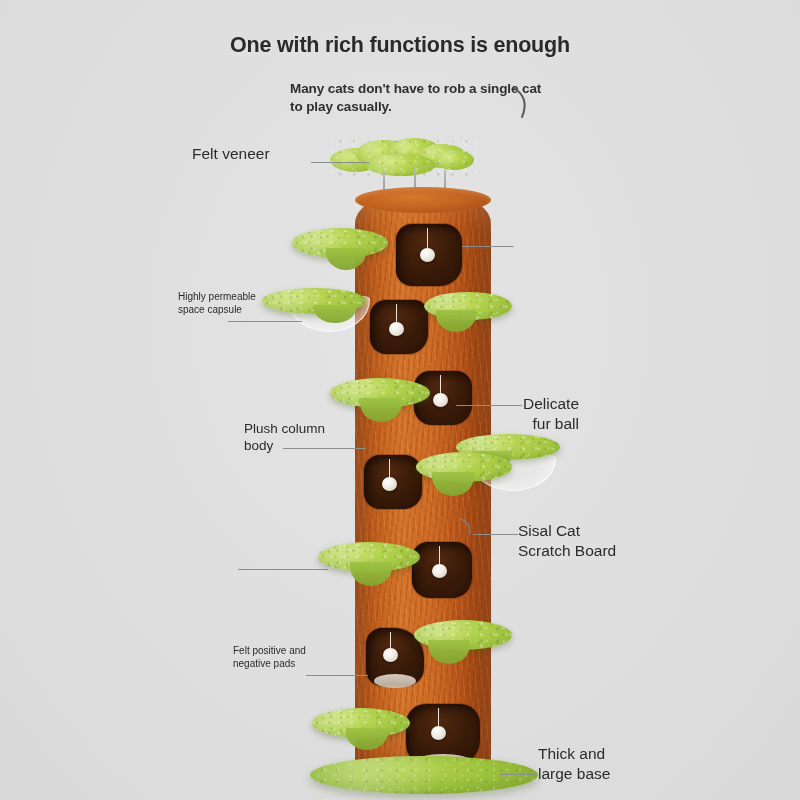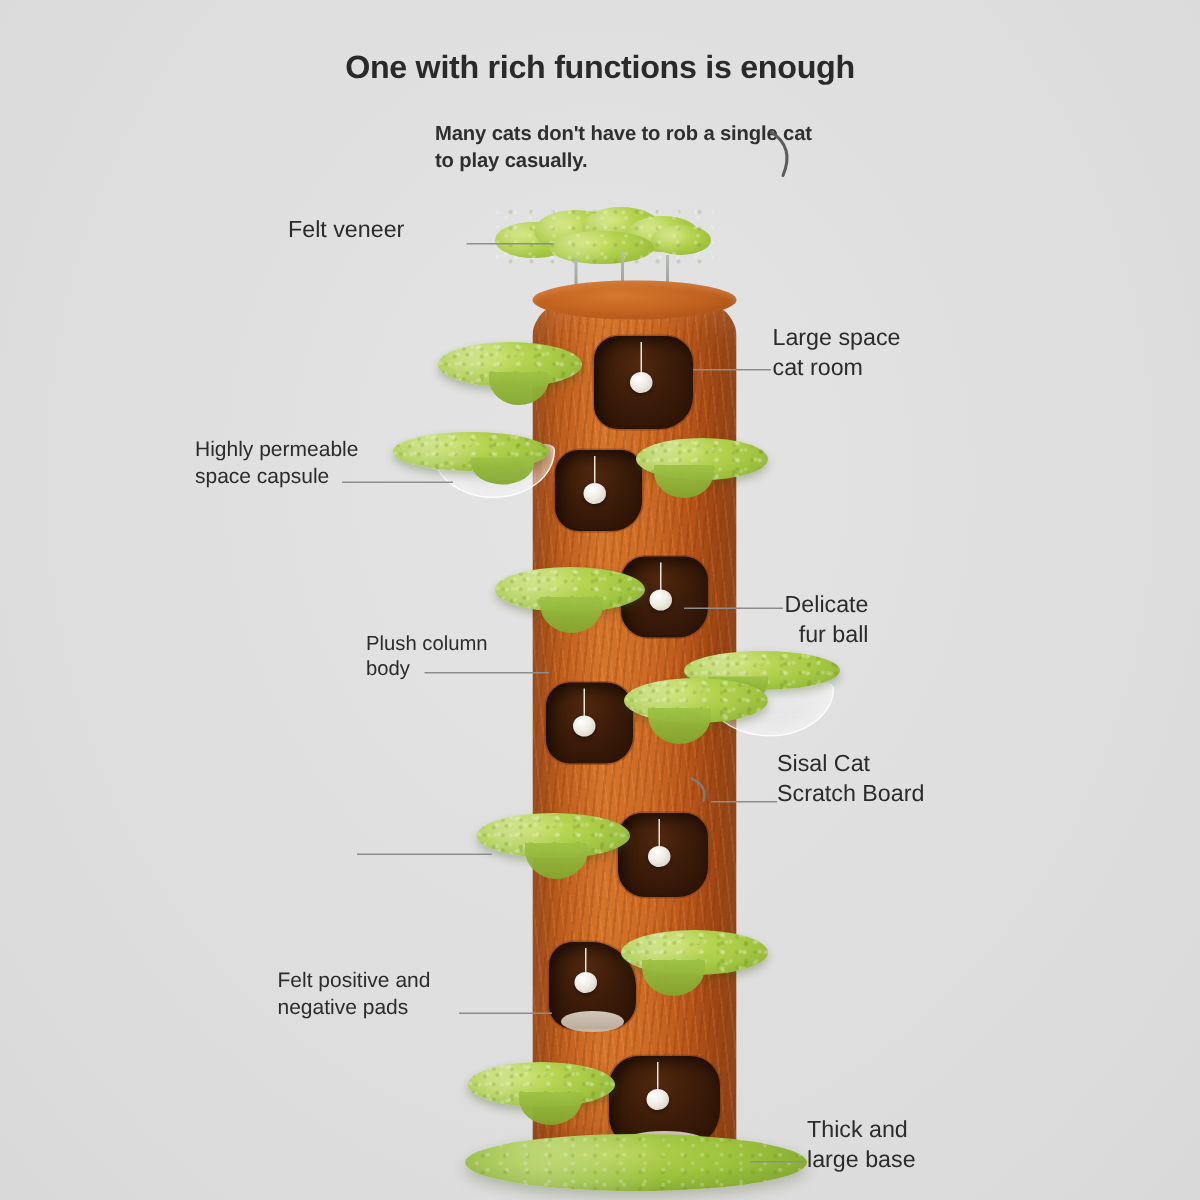--- a/index.html
+++ b/index.html
@@ -21,21 +21,21 @@
   .subtitle{
     position:absolute;left:290px;top:80px;width:260px;
     font-size:13.5px;font-weight:bold;color:#2f2f2f;line-height:1.35;
     letter-spacing:-0.1px;
   }
   .swoosh{position:absolute;left:508px;top:86px;width:30px;height:34px;}
 
   .lbl{position:absolute;font-weight:normal;color:#2b2b2b;line-height:1.28;white-space:pre-line;}
   .lbl.big{font-size:15.5px;}
   .lbl.med{font-size:13.5px;margin-left:35px;}
-  .lbl.sm{font-size:14px;}
+  .lbl.sm{font-size:10px;margin-left:48px;}
   .lbl.r{text-align:left;}
   .lbl.l{text-align:left;}
 
   .leader{position:absolute;height:0;border-top:1.3px solid #8d8d8d;}
 
   
   #tower{position:absolute;left:0;top:0;width:800px;height:800px;}
 
   .trunk{
     position:absolute;left:355px;top:196px;width:136px;height:586px;
@@ -286,29 +286,27 @@
   <div class="lbl med l" style="left:209px;top:420px;">Plush column
 body</div>
   <div class="leader" style="left:283px;top:448px;width:83px;"></div>
 
   <div class="leader" style="left:238px;top:569px;width:90px;"></div>
 
   <div class="lbl sm l" style="left:185px;top:645px;">Felt positive and
 negative pads</div>
   <div class="leader" style="left:306px;top:675px;width:62px;"></div>
 
-  <div class="lbl big r" style="left:515px;top:216px;">Large space
-cat room</div>
   <div class="leader" style="left:462px;top:246px;width:52px;"></div>
 
   <div class="lbl big r" style="left:523px;top:394px;text-align:right;">Delicate
 fur ball</div>
   <div class="leader" style="left:456px;top:405px;width:66px;"></div>
 
-  <div class="lbl big r" style="left:518px;top:500px;">Sisal Cat
+  <div class="lbl big r" style="left:518px;top:521px;">Sisal Cat
 Scratch Board</div>
   <div class="leader" style="left:474px;top:534px;width:44px;"></div>
   <svg style="position:absolute;left:458px;top:516px;width:22px;height:24px;" viewBox="0 0 22 24">
     <path d="M3 3 Q14 8 11 18" fill="none" stroke="#7d7d7d" stroke-width="1.5" stroke-linecap="round"></path>
   </svg>
 
   <div class="lbl big r" style="left:538px;top:744px;">Thick and
 large base</div>
   <div class="leader" style="left:500px;top:774px;width:36px;"></div>
 

